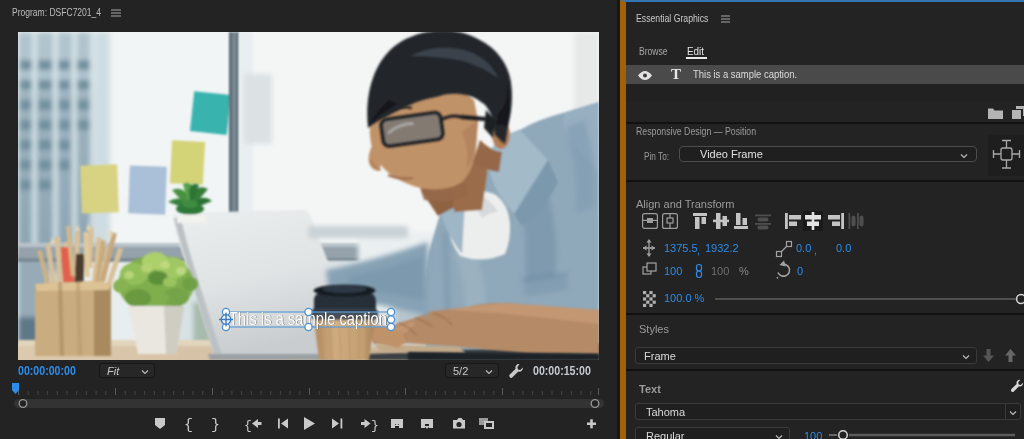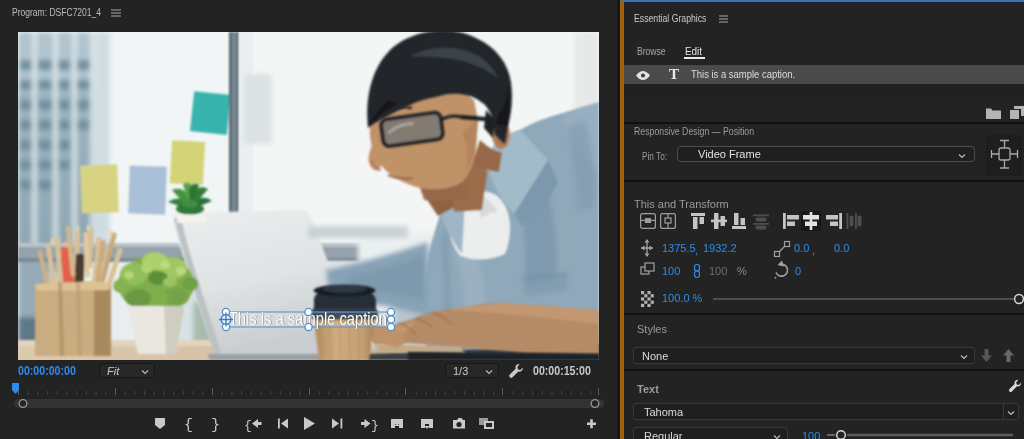--- a/index.html
+++ b/index.html
@@ -17,21 +17,21 @@
   .dd { position:absolute; background:#272727; border:1px solid #161616; border-radius:3px;
         color:#c8c8c8; font-size:11px; }
   #fitdd { left:99px; top:363px; width:56px; height:15px;font-style:italic; }
   #fitdd span { position:absolute; left:7px; top:1px; }
   #halfdd { left:445px; top:363px; width:54px; height:15px; }
   #halfdd span { position:absolute; left:7px; top:1px; }
   .chev { position:absolute; width:8px; height:8px; }
   #tc2 { left:533px; top:364px; font-size:12.5px; font-weight:bold; color:#c3c9cf; transform:scaleX(0.85); transform-origin:0 0;}
   
   #right { left:620px; top:0; width:404px; height:439px; background:#232323;
-           border-top:2px solid #3474b4; border-left:4px solid #a16207; }
+           border-top:2px solid #3474b4; border-left:6px solid #a16207; }
   .rp { position:absolute; }
   #egtitle { left:10px; top:10px; font-size:11px; color:#c9c9c9; transform:scaleX(0.79); transform-origin:0 0; }
   #egham { left:95px; top:13px; }
   #tabBrowse { left:13px; top:43px; font-size:11px; color:#a7a7a7; transform:scaleX(0.78); transform-origin:0 0; }
   #tabEdit { left:61px; top:43px; font-size:11px; color:#e4e4e4; transform:scaleX(0.9); transform-origin:0 0; }
   #tabEditU { left:60px; top:55px; width:21px; height:1.5px; background:#e8e8e8; }
   #layerrow { left:0px; top:63px; width:402px; height:19px; background:#4a4a4a; }
   #layertxt { left:67px; top:66px; font-size:11px; color:#dcdcdc; transform:scaleX(0.86); transform-origin:0 0; }
   #emptyrow { left:0px; top:82px; width:402px; height:18px; background:#212121; }
   .seclabel { font-size:11px; color:#9b9b9b; }
@@ -363,21 +363,21 @@
       </g>
     </svg>
     <div id="tc1" class="abs">00:00:00:00</div>
     <div id="fitdd" class="dd">
         <span>Fit</span>
       <svg class="chev" style="left:41px;top:4px;" viewBox="0 0 8 8">
           <path d="M1 2.5l3 3 3-3" fill="none" stroke="#bbb" stroke-width="1.2"></path>
         </svg>
     </div>
     <div id="halfdd" class="dd">
-        <span>1/3</span>
+        <span>5/2</span>
       <svg class="chev" style="left:39px;top:4px;" viewBox="0 0 8 8">
           <path d="M1 2.5l3 3 3-3" fill="none" stroke="#bbb" stroke-width="1.2"></path>
         </svg>
     </div>
     <svg class="abs" style="left:507px;top:362px;" width="17" height="17" viewBox="0 0 17 17">
       <path d="M12.5 2.2a3.4 3.4 0 0 0-3.9 4.5L2.8 12.5a1.9 1.9 0 1 0 2.7 2.7l5.8-5.8a3.4 3.4 0 0 0 4.5-3.9l-2.5 2.5-2.3-0.6-0.6-2.3z" fill="#c9c9c9"></path>
     </svg>
     <div id="tc2" class="abs">00:00:15:00</div>
 
     <svg class="abs" style="left:0;top:380px;" width="617" height="59" viewBox="0 0 617 59" id="transport">
@@ -466,21 +466,21 @@
           <path d="M1 2.5l3 3 3-3" fill="none" stroke="#bbb" stroke-width="1.2"></path>
         </svg>
     </div>
 
     <svg class="rp" style="left:362px;top:133px;" width="36" height="41" viewBox="0 0 36 41">
       <rect x="0" y="0" width="36" height="41" fill="#1e1e1e"></rect>
       <rect x="13" y="13" width="11" height="12" rx="2" fill="none" stroke="#a9a9a9" stroke-width="1.3"></rect>
       <path d="M18.5 13V5.5 M14 5.5h9 M18.5 25v7.5 M14 33h9 M13 19h-7.5 M5.5 15v8 M24 19h7.5 M31.5 15v8" stroke="#a9a9a9" stroke-width="1.3" fill="none"></path>
     </svg>
     <div class="divider" style="top:178px;"></div>
-    <div class="seclabel rp" style="left:10px;top:196px;">This and Transform</div>
+    <div class="seclabel rp" style="left:10px;top:196px;">Align and Transform</div>
     <svg class="rp" style="left:16px;top:206px;" width="250" height="26" viewBox="0 0 250 26" id="alignicons">
       <g stroke="#9e9e9e" stroke-width="1.2" fill="none">
         <rect x="0.6" y="5.6" width="14.8" height="14.8" rx="2"></rect>
         <rect x="20.6" y="5.6" width="14.8" height="14.8" rx="2"></rect>
       </g>
       <path d="M1 12.4 h14" stroke="#9e9e9e" stroke-width="1.2"></path>
       <rect x="5" y="10" width="6" height="5" fill="#9e9e9e"></rect>
       <path d="M28 6 v14" stroke="#9e9e9e" stroke-width="1.2"></path>
       <rect x="25" y="10" width="6" height="5" fill="#232323" stroke="#9e9e9e" stroke-width="1.2"></rect>
 
@@ -583,21 +583,21 @@
         <rect x="1" y="65.8" width="3.2" height="3.2"></rect>
           <rect x="7.4" y="65.8" width="3.2" height="3.2"></rect>
       </g>
       <text x="22" y="64" font-size="11" fill="#2d8ceb">100.0 %</text>
       <path d="M73 61 H 379" stroke="#5f5f5f" stroke-width="1.4"></path>
       <circle cx="379" cy="61" r="4.4" fill="#232323" stroke="#d8d8d8" stroke-width="1.5"></circle>
     </svg>
     <div class="divider" style="top:311px;"></div>
     <div class="seclabel rp" style="left:13px;top:321px;text-align:center;">Styles</div>
     <div id="nonedd" class="rp">
-        <span>None</span>
+        <span>Frame</span>
       <svg class="chev" style="left:326px;top:5px;" viewBox="0 0 8 8">
           <path d="M1 2.5l3 3 3-3" fill="none" stroke="#bbb" stroke-width="1.2"></path>
         </svg>
     </div>
     <svg class="rp" style="left:356px;top:347px;" width="13" height="13" viewBox="0 0 13 13">
       <path d="M4.5 0h4v6.5H12L6.5 13 1 6.5h3.5z" fill="#565656"></path>
     </svg>
     <svg class="rp" style="left:378px;top:347px;" width="13" height="13" viewBox="0 0 13 13">
       <path d="M4.5 13h4V6.5H12L6.5 0 1 6.5h3.5z" fill="#676767"></path>
     </svg>

